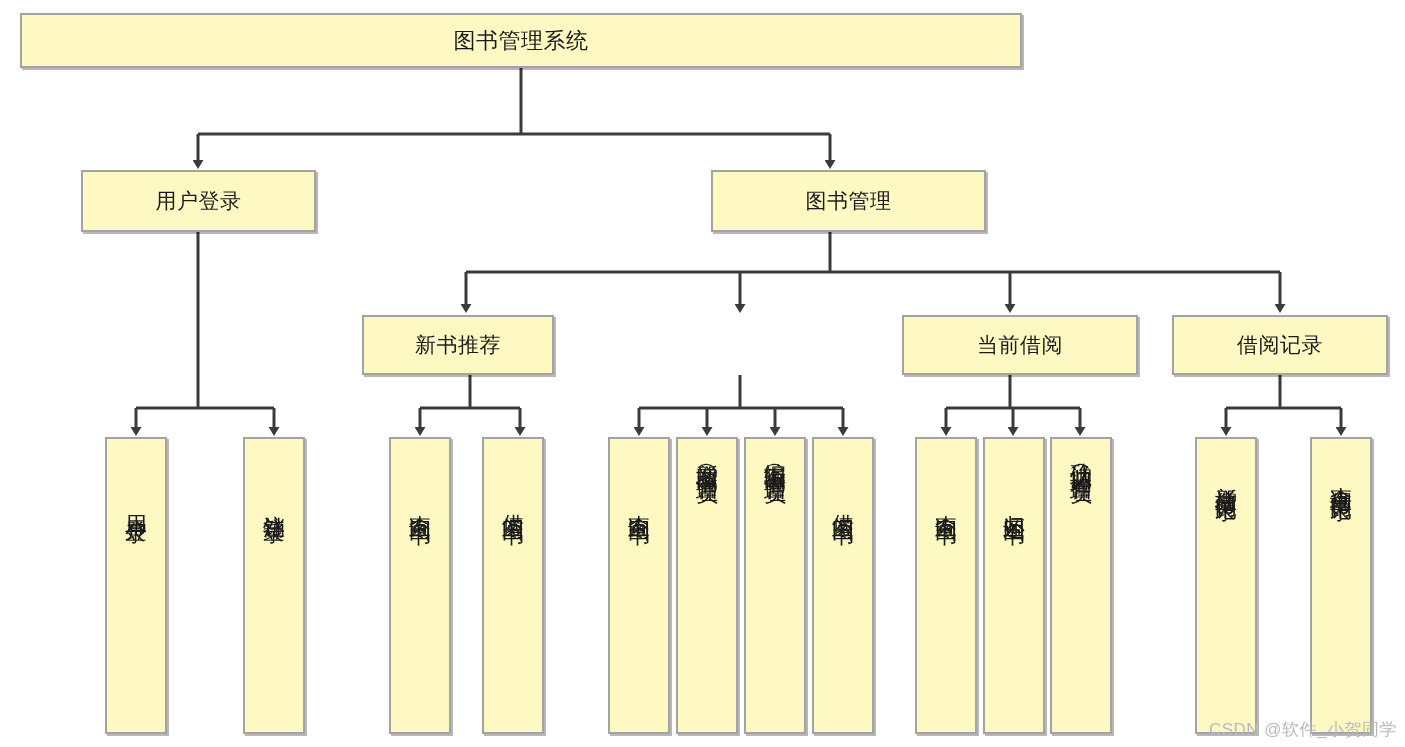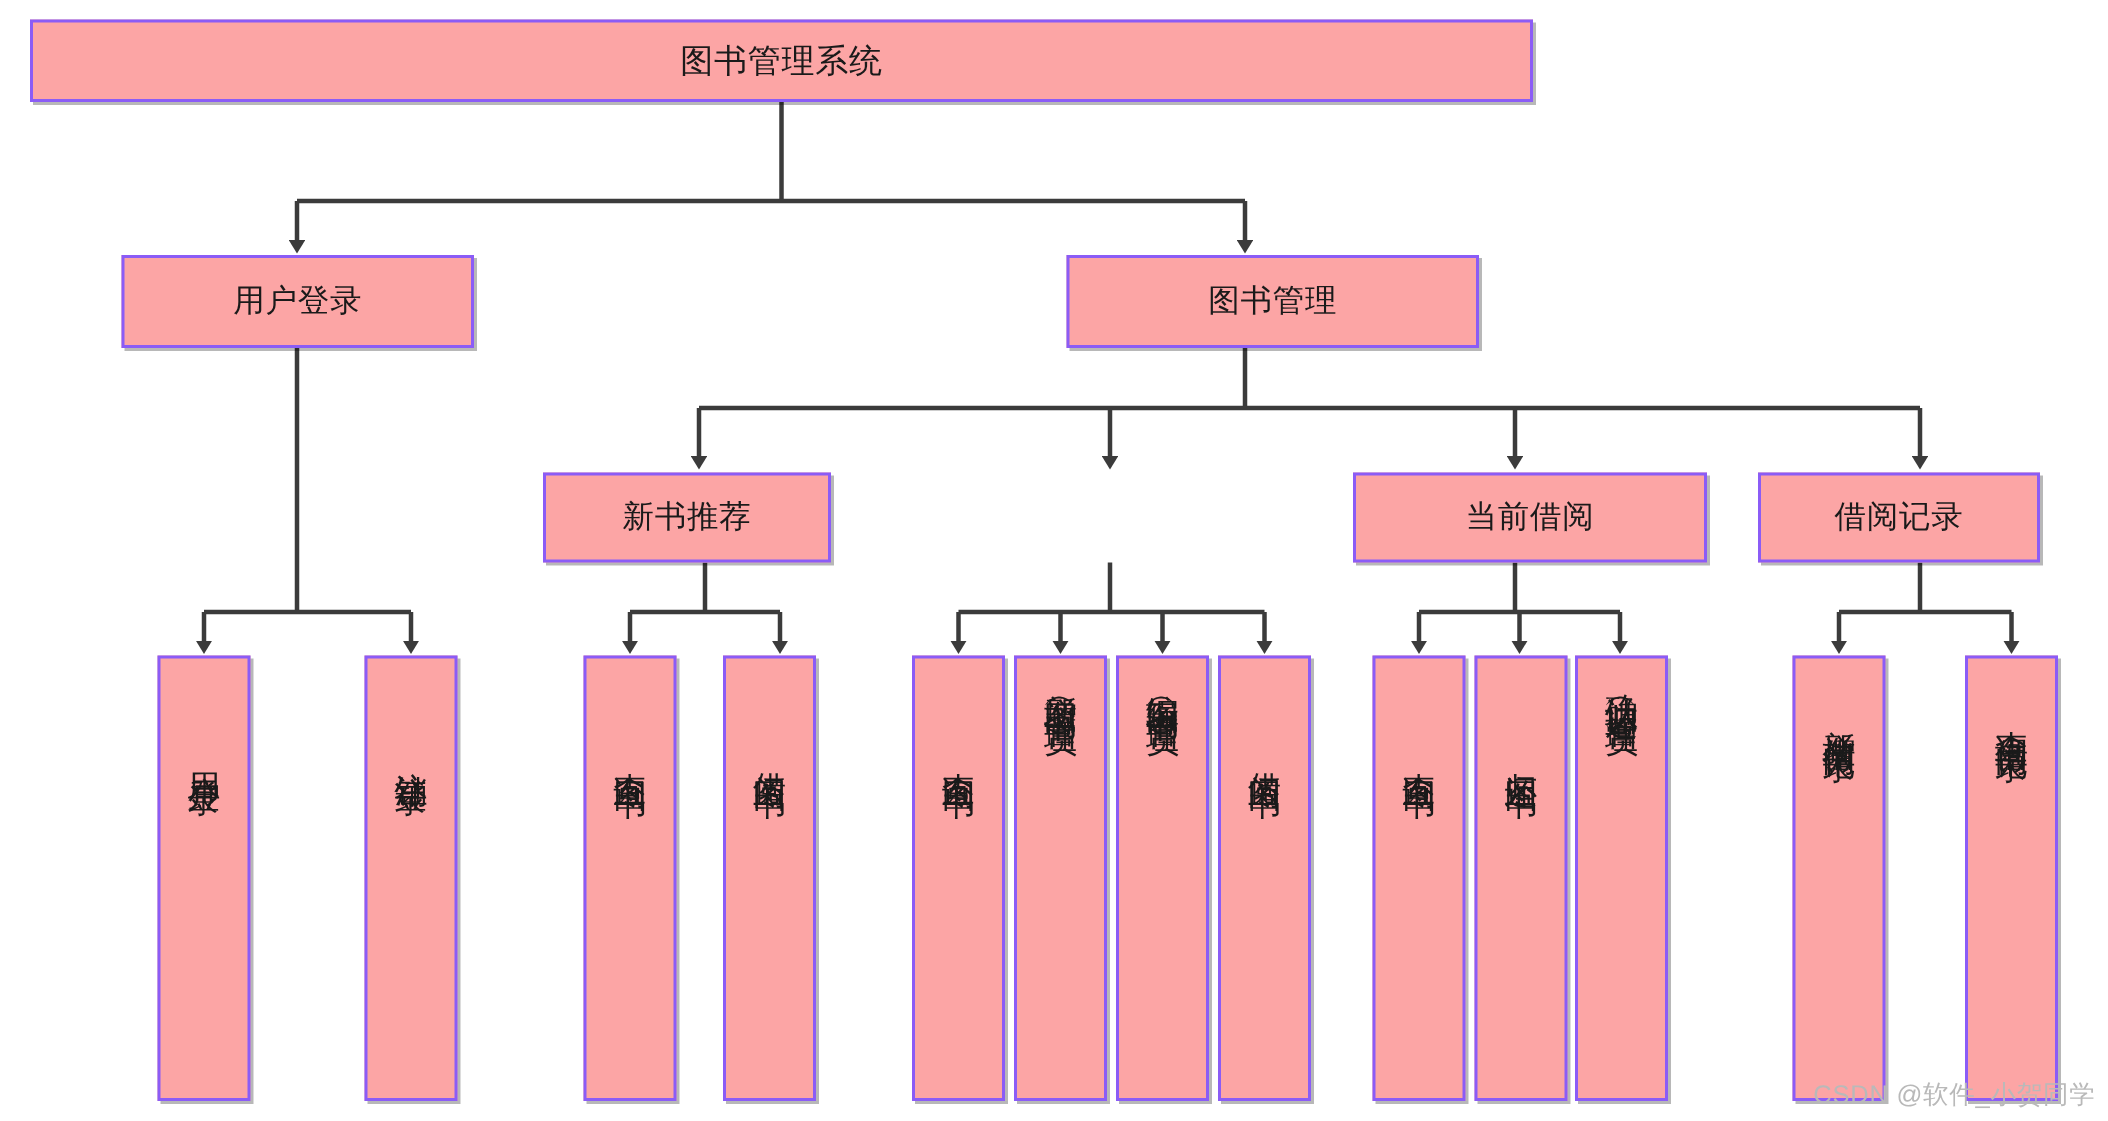--- a/index.html
+++ b/index.html
@@ -7,22 +7,22 @@
   body{
     width:1405px;height:747px;overflow:hidden;
     font-family:"Liberation Sans","DejaVu Sans",sans-serif;
     color:#1d1d1d;
   }
   #stage{position:relative;width:1405px;height:747px;}
   #wires{position:absolute;left:0;top:0;width:1405px;height:747px;}
   .node{
     position:absolute;
     box-sizing:border-box;
-    background:#fca5a5;
-    border:2px solid #8b5cf6;
+    background:#fef9c3;
+    border:2px solid #a3a3a3;
     box-shadow:2px 2px 0 rgba(0,0,0,.28);
     display:flex;align-items:center;justify-content:center;
   }
   .node .lbl{
     font-size:21px;
     line-height:1.18;
     letter-spacing:.5px;
     color:#1a1a1a;
     white-space:nowrap;
     text-align:center;
@@ -120,21 +120,21 @@
   <div class="node" style="left:711px;top:170px;width:275px;height:62px;">
     <span class="lbl">图书管理</span>
   </div>
 
   <div class="node" style="left:362px;top:315px;width:192px;height:60px;">
     <span class="lbl">新书推荐</span>
   </div>
   <div class="node" style="left:902px;top:315px;width:236px;height:60px;">
     <span class="lbl">当前借阅</span>
   </div>
-  <div class="node" style="left:1172px;top:315px;width:188px;height:60px;">
+  <div class="node" style="left:1172px;top:315px;width:216px;height:60px;">
     <span class="lbl">借阅记录</span>
   </div>
 
   <div class="node leaf pad-top" style="left:105px;top:437px;width:62px;height:297px;">
     <span class="lbl">用户登录</span>
   </div>
   <div class="node leaf pad-top" style="left:243px;top:437px;width:62px;height:297px;">
     <span class="lbl">注销登录</span>
   </div>
 

